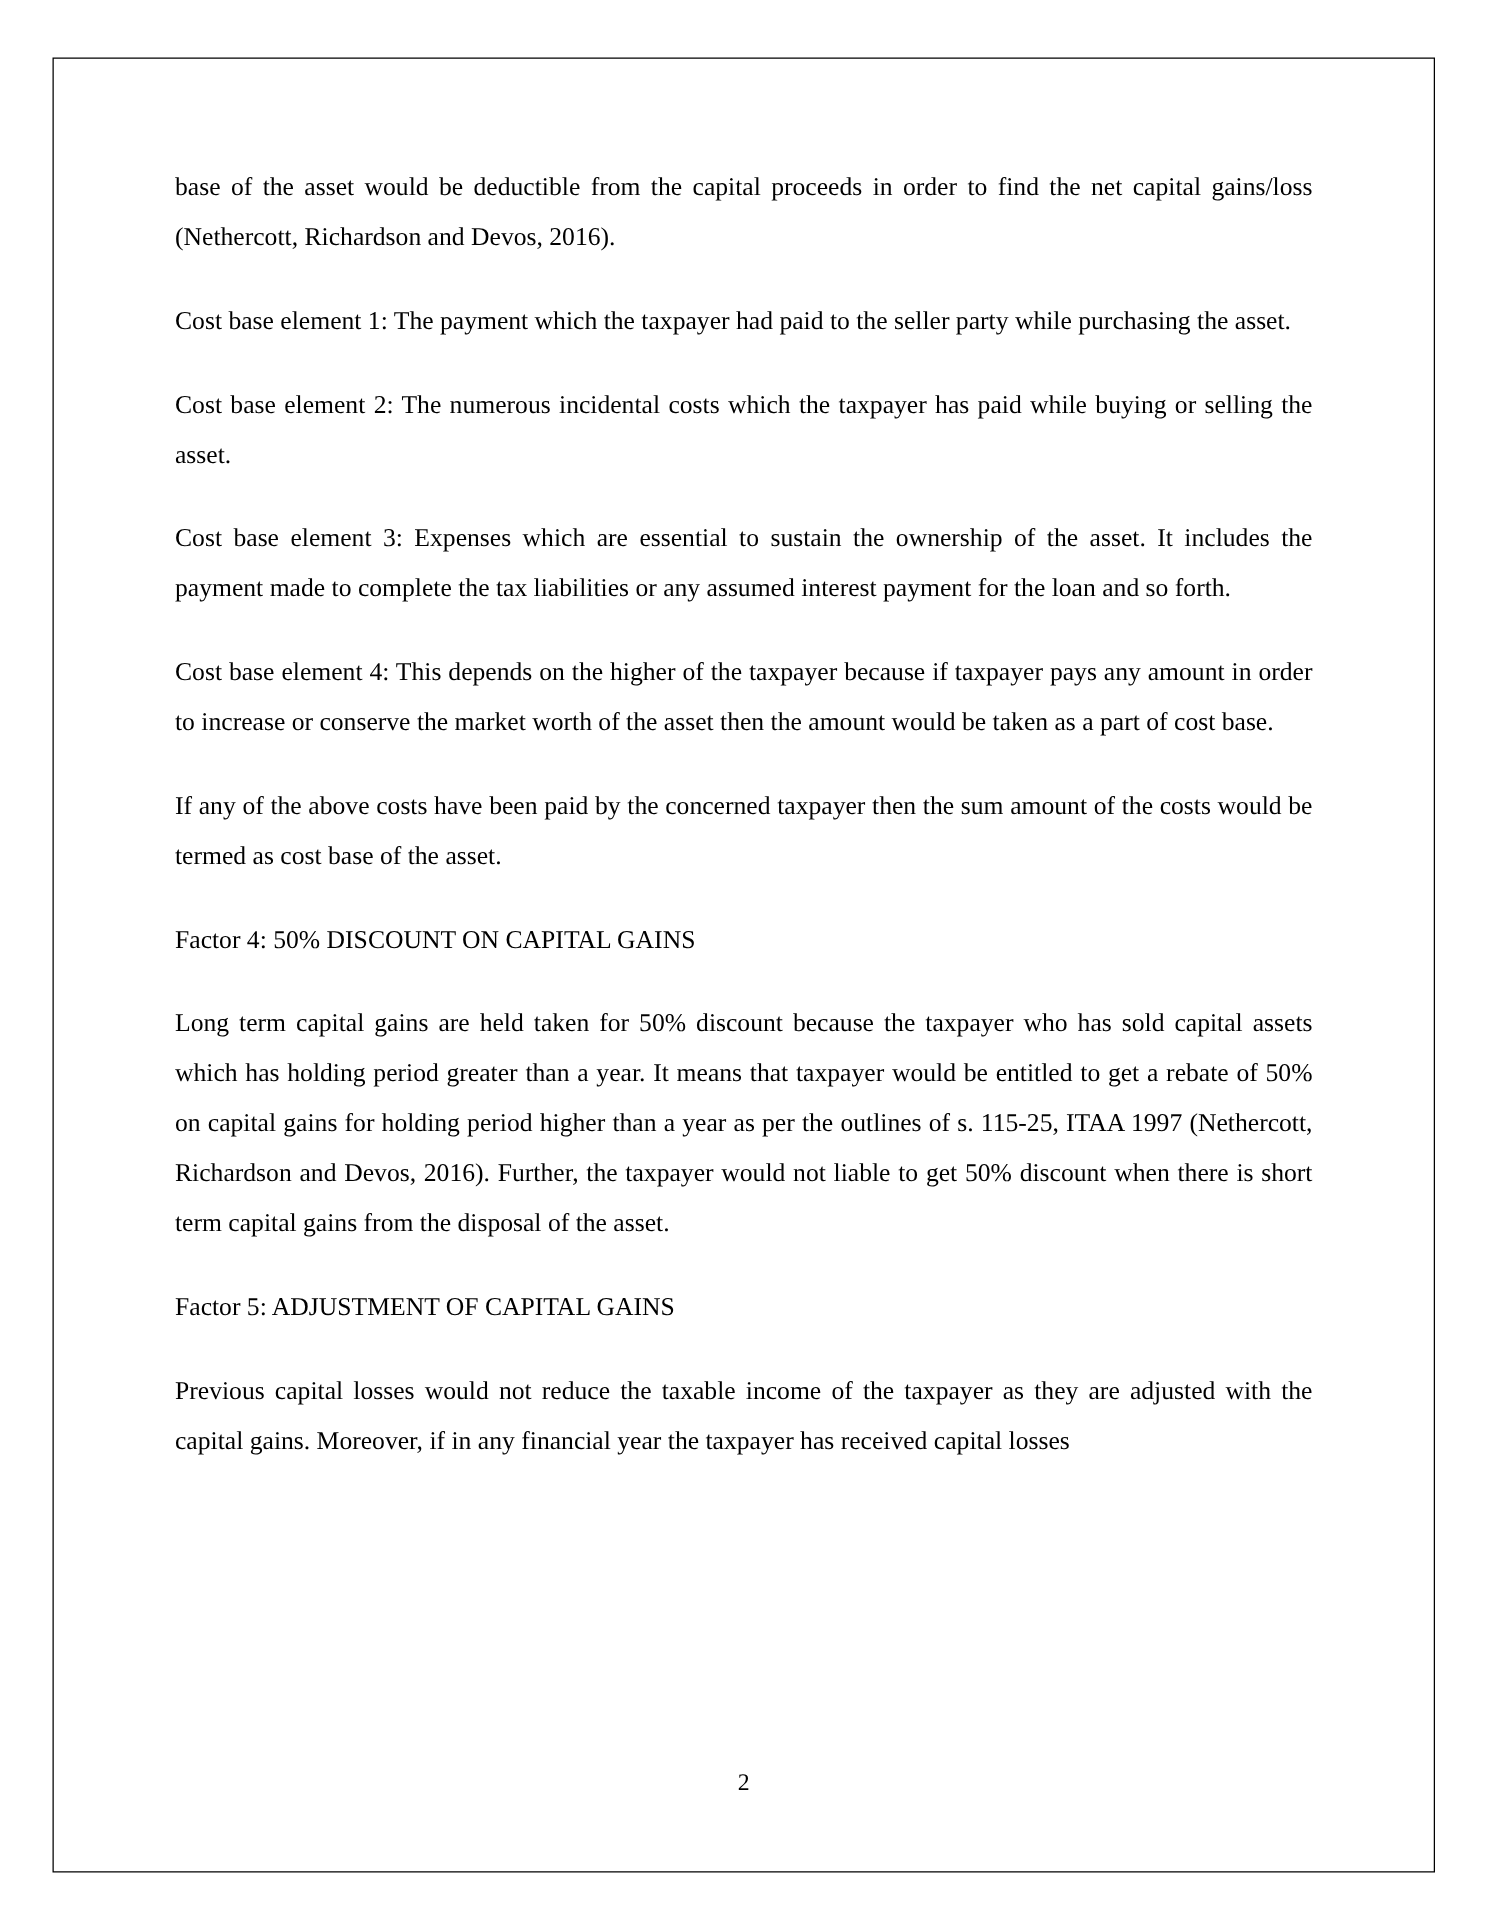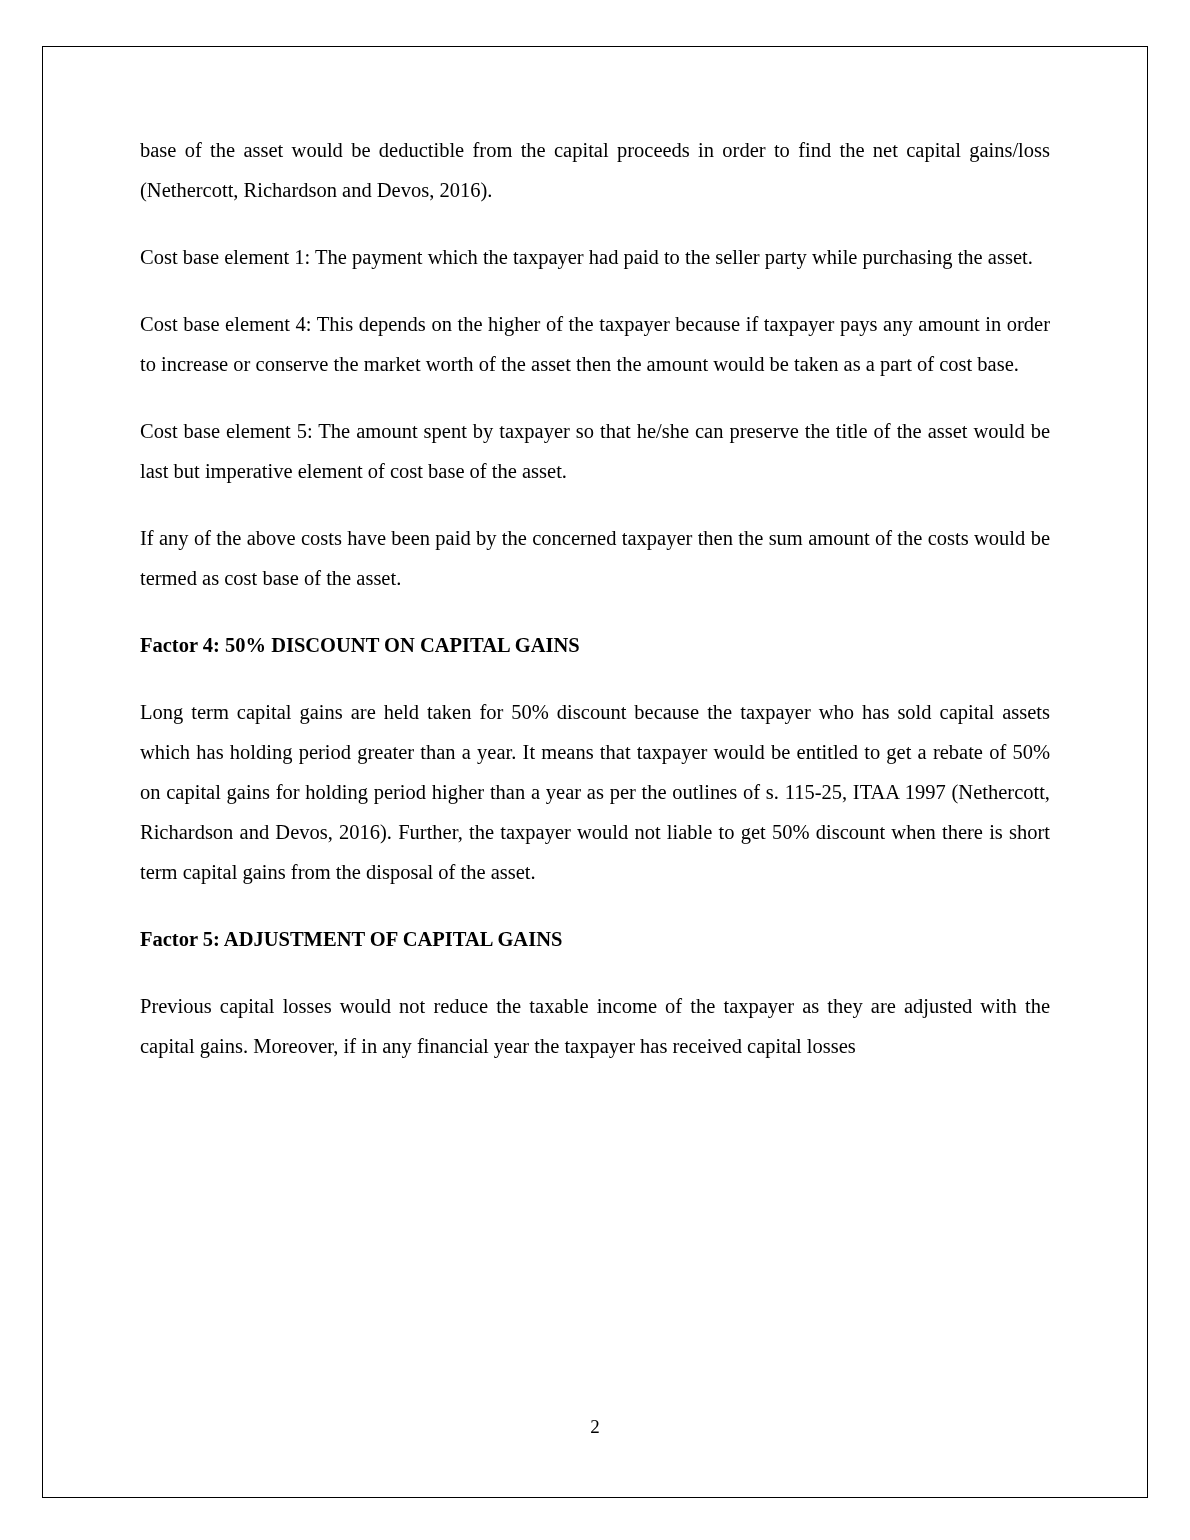--- a/index.html
+++ b/index.html
@@ -42,21 +42,21 @@
     text-justify: inter-word;
     hyphens: none;
   }
   p.para.last {
     margin-bottom: 0;
   }
   p.heading {
     margin: 0 0 27px 0;
     font-size: 20.5px;
     line-height: 40px;
-    font-weight: bold;
+    font-weight: normal;
     text-align: left;
   }
   .page-number {
     position: absolute;
     left: 0;
     right: 0;
     top: 1415px;
     text-align: center;
     font-size: 19px;
     line-height: 24px;
@@ -64,22 +64,23 @@
 </style>
 </head>
 <body>
 
 <div class="page">
   <div class="page-border"></div>
 
   <div class="content">
     <p class="para">base of the asset would be deductible from the capital proceeds in order to find the net capital gains/loss  (Nethercott, Richardson and Devos, 2016).</p>
     <p class="para">Cost base element 1: The payment which the taxpayer had paid to the seller party while purchasing the asset.</p>
+    <p class="para">Cost base element 2: The numerous incidental costs which the taxpayer has paid while buying or selling the asset.</p>
+    <p class="para">Cost base element 3: Expenses which are essential to sustain the ownership of the asset. It includes the payment made to complete the tax liabilities or any assumed interest payment for the loan and so forth.</p>
     <p class="para">Cost base element 4: This depends on the higher of the taxpayer because if taxpayer pays any amount in order to increase or conserve the market worth of the asset then the amount would be taken as a part of cost base.</p>
-    <p class="para">Cost base element 5: The amount spent by taxpayer so that he/she can preserve the title of the asset would be last but imperative element of cost base of the asset.</p>
     <p class="para">If any of the above costs have been paid by the concerned taxpayer then the sum amount of the costs would be termed as cost base of the asset.</p>
     <p class="heading">Factor 4: 50% DISCOUNT ON CAPITAL GAINS</p>
     <p class="para">Long term capital gains are held taken for 50% discount because the taxpayer who has sold capital assets which has holding period greater than a year. It means that taxpayer would be entitled to get a rebate of 50% on capital gains for holding period higher than a year as per the outlines of s. 115-25, ITAA 1997  (Nethercott, Richardson and Devos, 2016). Further, the taxpayer would not liable to get 50% discount when there is short term capital gains from the disposal of the asset.</p>
     <p class="heading">Factor 5: ADJUSTMENT OF CAPITAL GAINS</p>
     <p class="para last">Previous capital losses would not reduce the taxable income of the taxpayer as they are adjusted with the capital gains. Moreover, if in any financial year the taxpayer has received capital losses</p>
   </div>
 
   <div class="page-number">2</div>
 </div>
 

